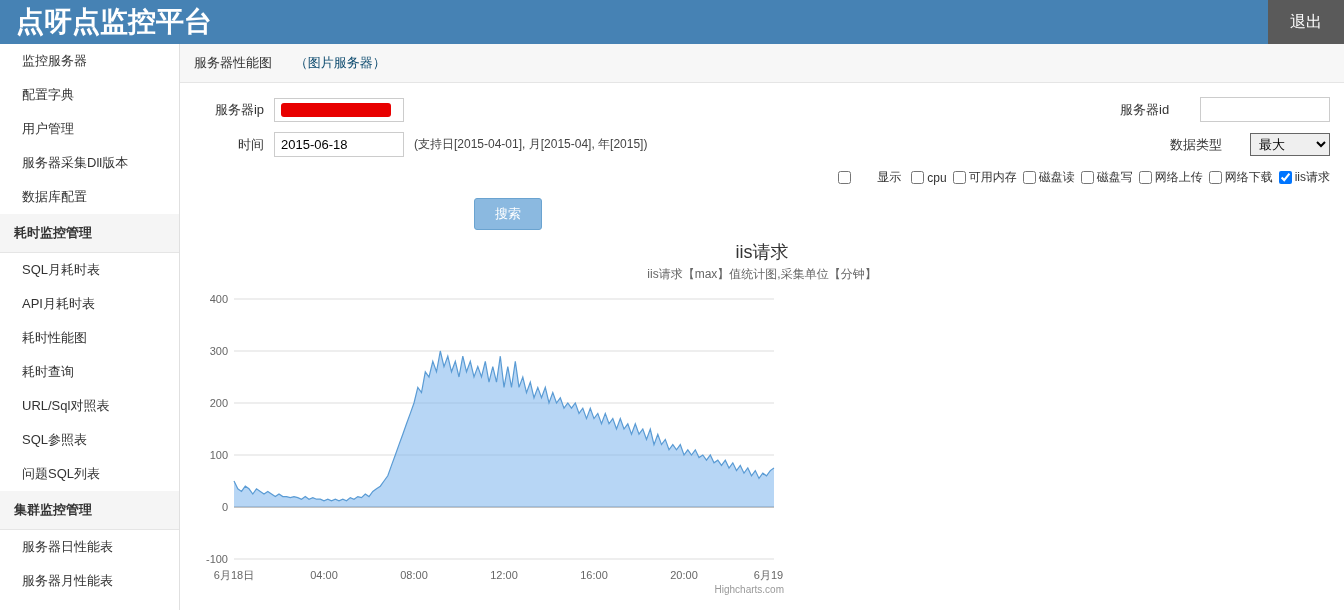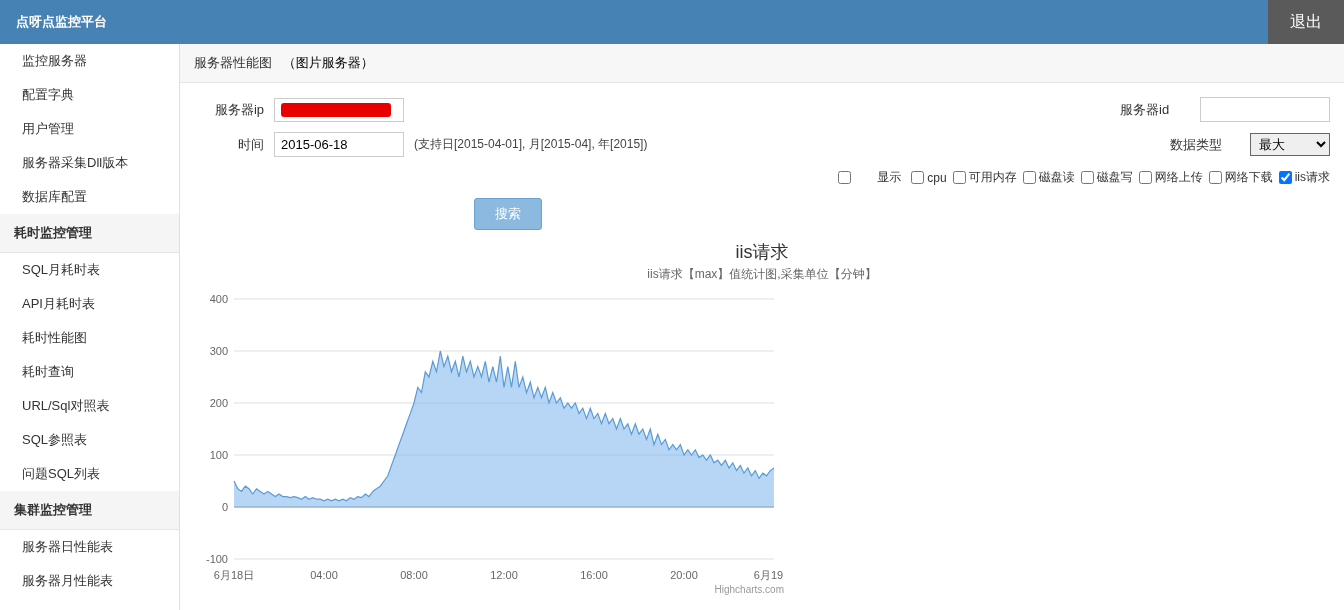--- a/index.html
+++ b/index.html
@@ -1,26 +1,26 @@
 <!DOCTYPE html>
 <html><head>
 <meta charset="utf-8">
 <style>
 * { margin: 0; padding: 0; box-sizing: border-box; }
 body { font-family: "Microsoft YaHei", Arial, sans-serif; font-size: 13px; color: #333; background: #fff; }
 .topbar { background: #4682B4; color: #fff; height: 44px; display: flex; align-items: center; justify-content: space-between; padding-left: 16px; }
-.logo { font-size: 13px; font-weight: bold; }
+.logo { font-size: 28px; font-weight: bold; }
 .logout { background: #5a5a5a; color: #fff; padding: 12px 22px; font-size: 16px; cursor: pointer; }
 .container { display: flex; }
 .sidebar { width: 180px; border-right: 1px solid #e0e0e0; min-height: 566px; }
 .side-group-header { background: #f5f5f5; padding: 10px 14px; font-weight: bold; border-bottom: 1px solid #e5e5e5; }
 .side-item { padding: 8px 22px; cursor: pointer; color: #333; }
 .main { flex: 1; }
 .breadcrumb { background: #f7f7f7; border-bottom: 1px solid #e5e5e5; padding: 10px 14px; font-size: 13px; }
-.breadcrumb .link { color: #000000; }
+.breadcrumb .link { color: #0c4a6e; margin-left: 12px; }
 .form-area { padding: 14px 14px 0 14px; }
 .form-row { display: flex; margin-bottom: 10px; }
 .form-left { flex: 1; display: flex; align-items: center; }
 .form-right { display: flex; align-items: center; margin-left: 40px; }
 .form-label { width: 80px; text-align: right; padding-right: 10px; }
 .form-label-r { width: 80px; text-align: left; padding-right: 10px; }
 .text-input { border: 1px solid #ccc; padding: 4px 6px; width: 130px; font-family: inherit; font-size: 13px; }
 .select { border: 1px solid #666; padding: 2px 4px; width: 80px; font-size: 13px; }
 .hint { margin-left: 10px; font-size: 12px; color: #444; }
 .checkbox-row { display: flex; align-items: center; justify-content: flex-end; gap: 6px; padding: 2px 0 12px 0; font-size: 12px; }

